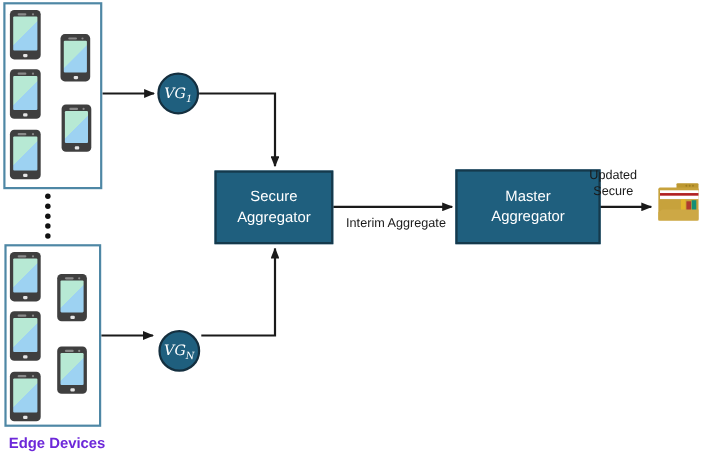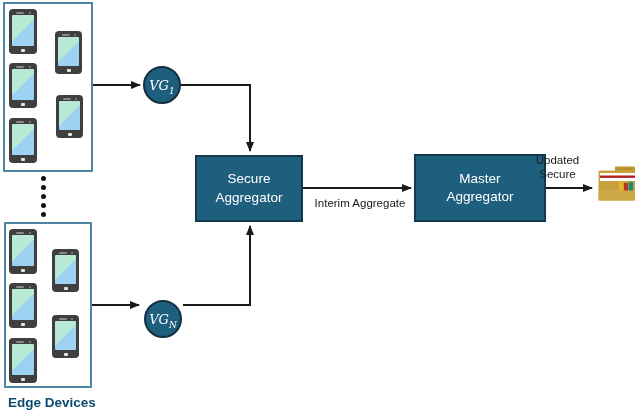--- a/index.html
+++ b/index.html
@@ -40,21 +40,21 @@
     color:#fff;font-size:13.5px;line-height:1.35;text-align:center;}
   #secure{left:195px;top:155px;width:108px;height:67px;}
   #master{left:414px;top:154px;width:132px;height:68px;}
 
   
   .edge-label{position:absolute;color:#1A1A1A;font-size:11.5px;line-height:1.2;text-align:center;}
   #interim-label{left:300px;top:157px;width:120px;margin-top:40px;}
   #updated-label{left:525px;top:154px;width:65px;}
 
   
-  .caption{position:absolute;left:8px;top:395px;font-size:13.5px;font-weight:bold;color:#0c4a6e;}
+  .caption{position:absolute;left:8px;top:395px;font-size:13.5px;font-weight:bold;color:#6d28d9;}
 
   
   .folder{position:absolute;left:597px;top:164px;width:41px;height:41px;}
 </style>
 </head>
 <body>
 
 <div class="canvas">
 
   <svg class="wires">

